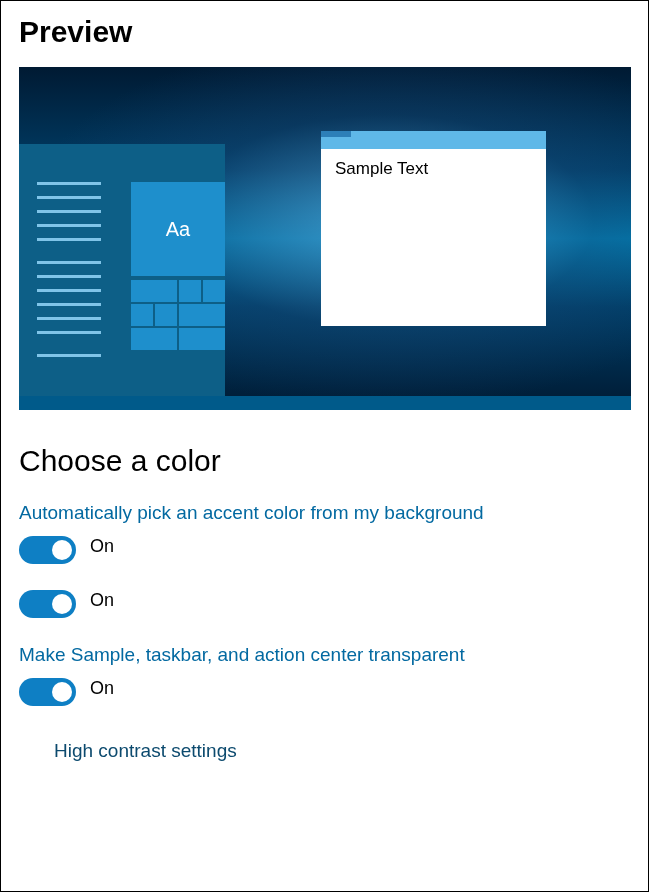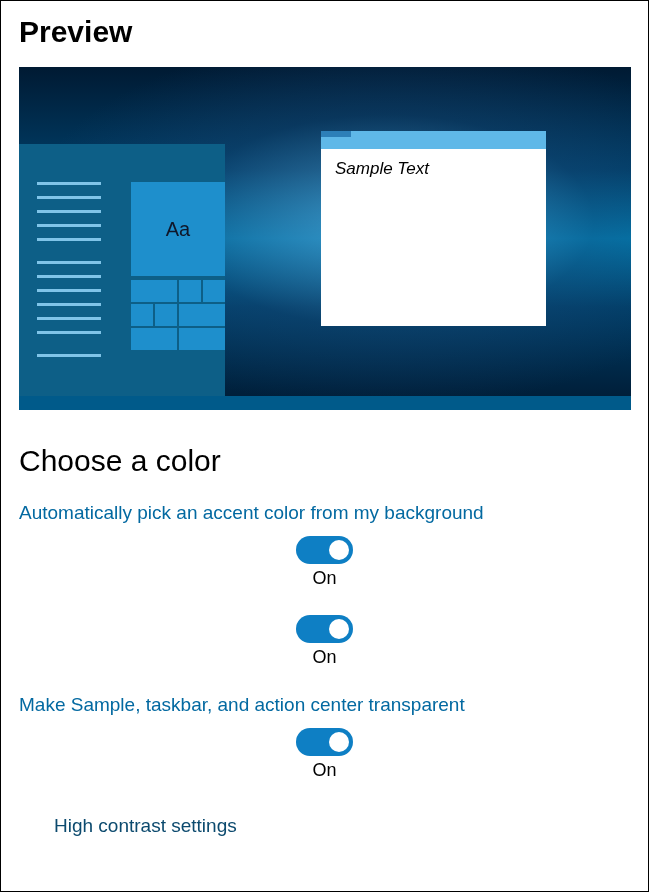--- a/index.html
+++ b/index.html
@@ -70,21 +70,21 @@
     .preview-tile-big {
       position: absolute;
       left: 112px;
       top: 38px;
       width: 94px;
       height: 94px;
       background: #1e8fcc;
       display: flex;
       align-items: center;
       justify-content: center;
-      color: #0f172a;
+      color: #ffffff;
       font-size: 20px;
     }
     .preview-tiles-small {
       position: absolute;
       left: 112px;
       top: 136px;
       width: 94px;
     }
     .preview-tile-row {
       display: flex;
@@ -114,44 +114,41 @@
       left: 0;
       top: 0;
       width: 30px;
       height: 6px;
       background: #2d7fb8;
     }
     .preview-window-text {
       padding: 10px 14px;
       font-size: 17px;
       color: #000;
-      font-style: italic;
     }
     .choose-section {
       margin-top: 34px;
     }
     .choose-heading {
       font-size: 30px;
       font-weight: 300;
       margin-bottom: 24px;
     }
     .setting-group {
       margin-bottom: 26px;
     }
     .setting-label {
       font-size: 19px;
       font-weight: 400;
       margin-bottom: 12px;
       color: #0369a1;
     }
     .toggle-row {
       display: flex;
-      align-items: center;
-      gap: 4px;
-      flex-direction: column;
+      gap: 14px;
     }
     .toggle {
       width: 57px;
       height: 28px;
       background: #0e7fc4;
       border-radius: 14px;
       position: relative;
       cursor: pointer;
     }
     .toggle-knob {

